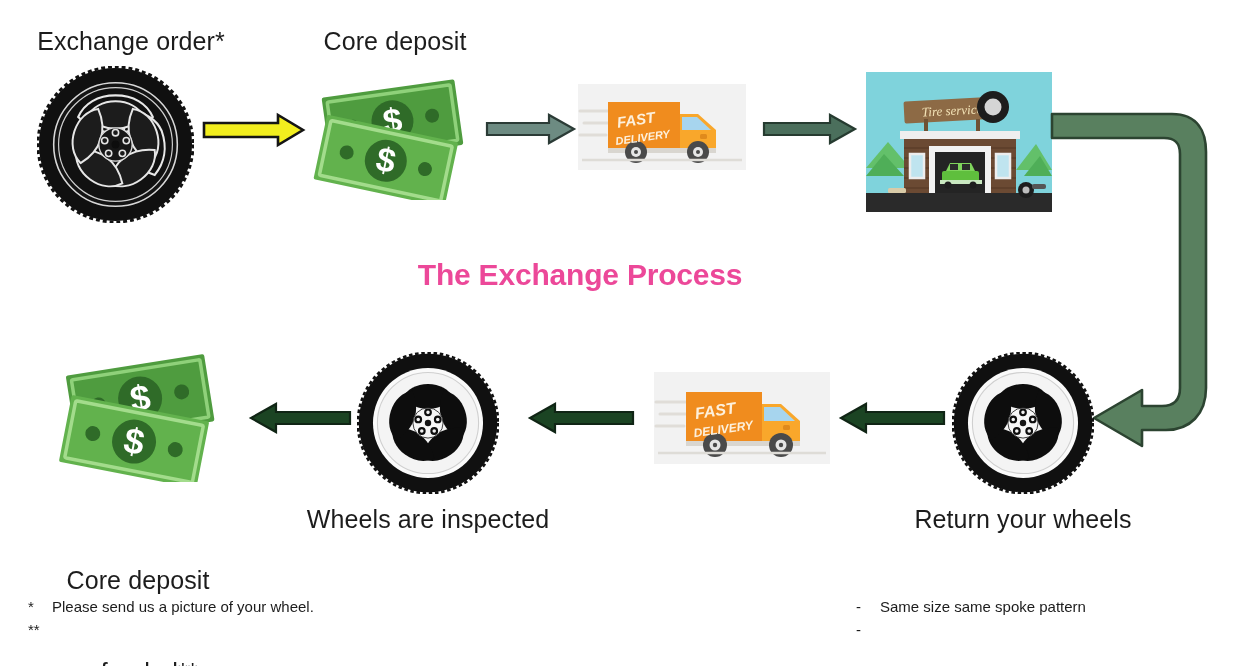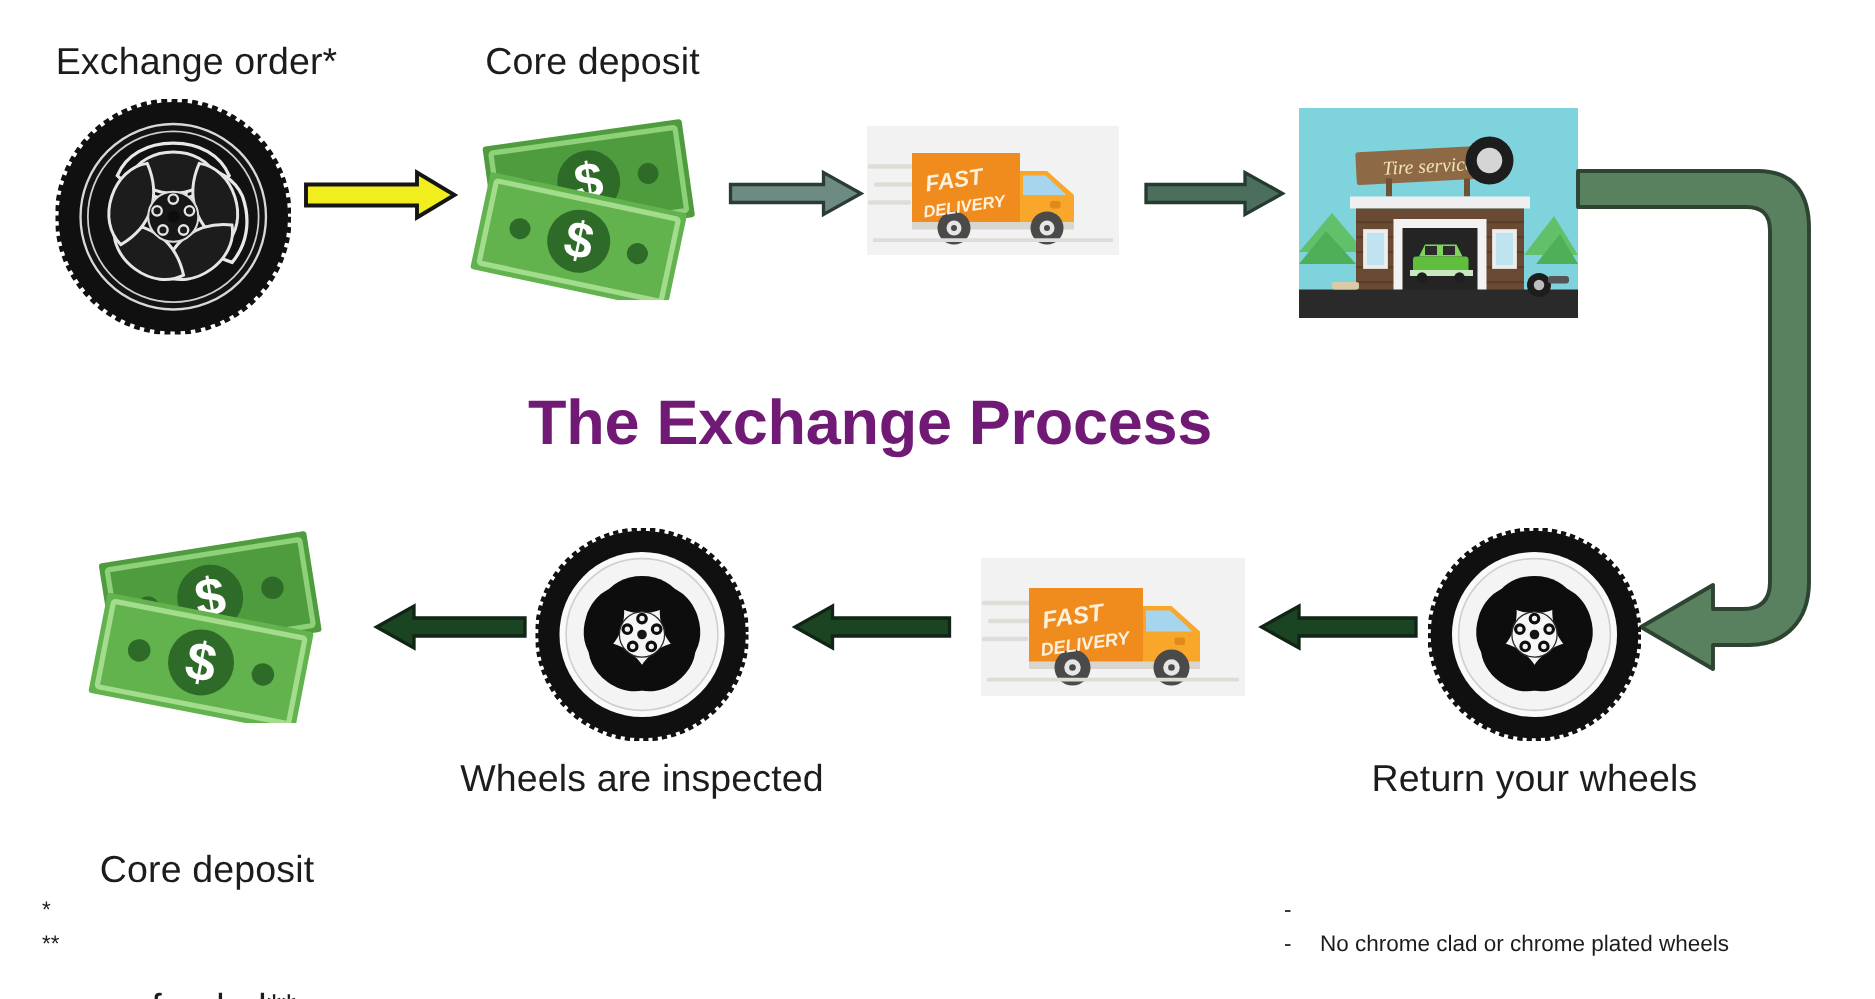--- a/index.html
+++ b/index.html
@@ -24,23 +24,23 @@
   .step-label {
     font-size: 25px;
     color: #1c1c1c;
     text-align: center;
     line-height: 1.22;
     letter-spacing: 0.1px;
     white-space: pre;
   }
 
   .process-title {
-    font-size: 42px;
+    font-size: 30px;
     font-weight: bold;
-    color: #701a75;
+    color: #ec4899;
     text-align: center;
     letter-spacing: -0.2px;
     white-space: nowrap;
   }
 
   .note-row {
     display: flex;
     align-items: baseline;
     font-size: 15px;
     color: #1c1c1c;
@@ -424,29 +424,30 @@
     <div>refunded**</div>
   </div>
 
   <div class="abs step-label" style="left:898px; top:504px; width:250px;">Return your wheels</div>
 
   <div class="abs step-label" style="left:288px; top:504px; width:280px;">Wheels are inspected</div>
 
   <div class="abs" style="left:28px; top:595px; width:460px;">
     <div class="note-row">
       <span class="note-mark">*</span>
+      <span>Please send us a picture of your wheel.</span>
     </div>
     <div class="note-row">
       <span class="note-mark wide">**</span>
     </div>
   </div>
 
   <div class="abs" style="left:856px; top:595px; width:400px;">
     <div class="note-row">
       <span class="note-mark">-</span>
+      <span>Same size same spoke pattern</span>
     </div>
     <div class="note-row">
       <span class="note-mark">-</span>
-      <span>No chrome clad or chrome plated wheels</span>
     </div>
   </div>
 
 </div>
 
 </body></html>

